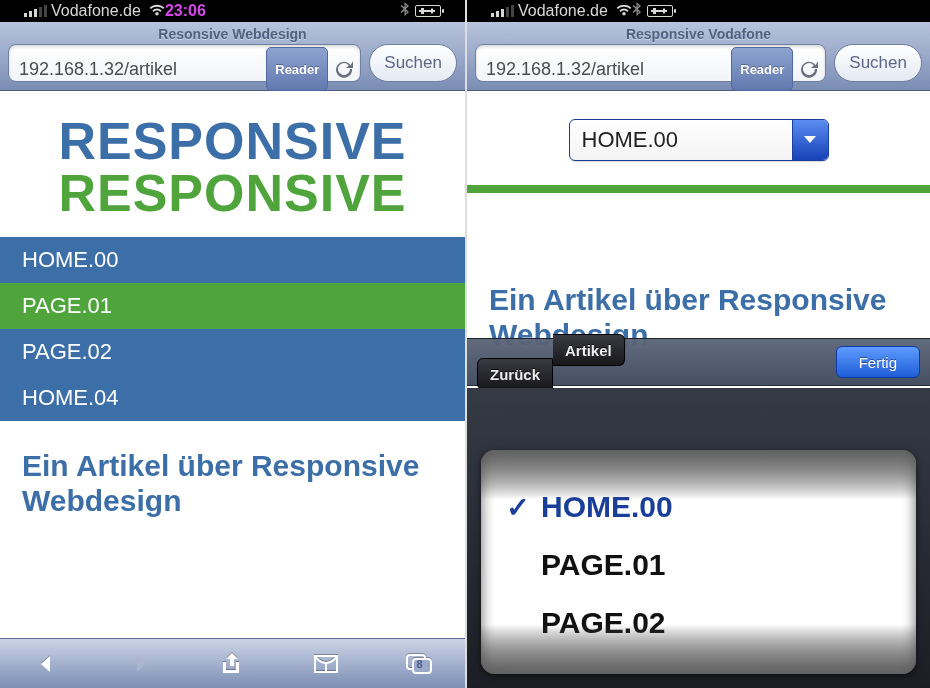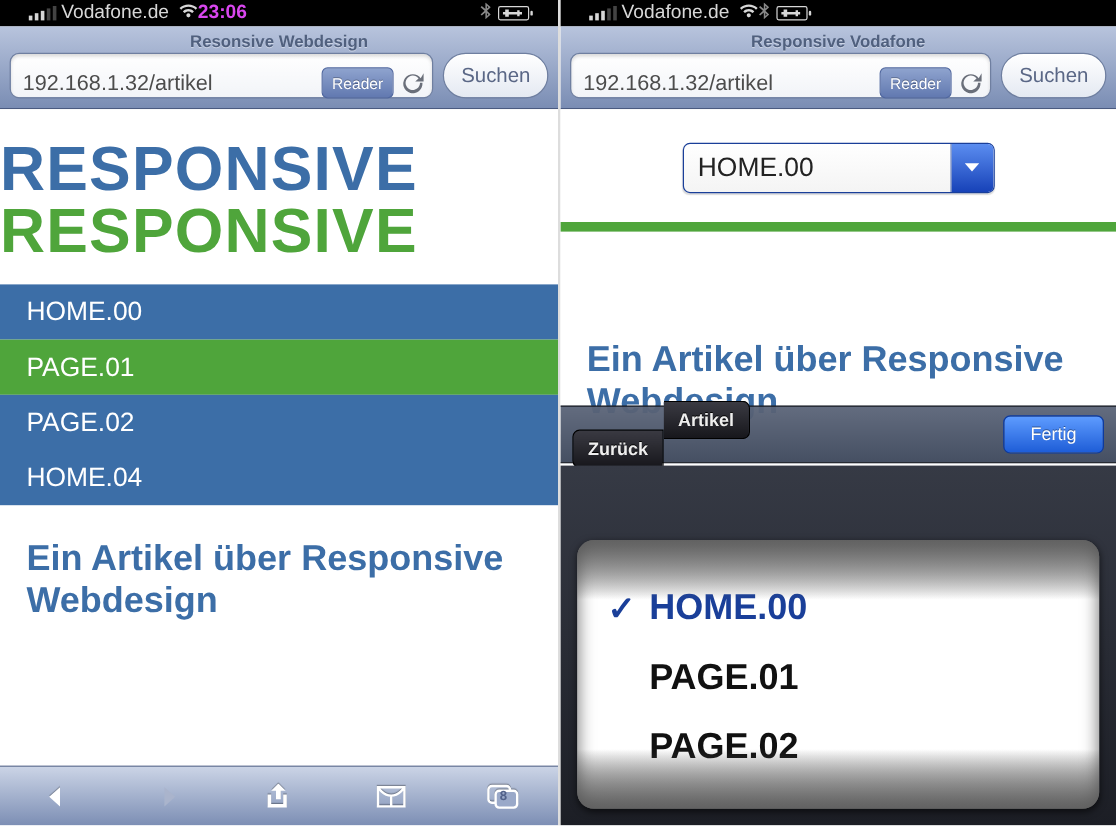--- a/index.html
+++ b/index.html
@@ -25,28 +25,28 @@
   .statusbar .batt .body::after { content:""; position:absolute; right:-4px; top:3px; width:2px; height:4px; background:#d7d7d7; border-radius:1px; }
   .statusbar .batt .plug { position:absolute; left:3px; top:1px; height:8px; width:18px; display:flex; align-items:center; }
   .statusbar .batt .plug svg { fill:#d7d7d7; }
 
   
   .schrome { background:linear-gradient(#b8c4dd,#7a8db4); border-bottom:1px solid #4a5a80; }
   .schrome .pagetitle { text-align:center; font-size:14px; font-weight:bold; color:#50607e; padding:4px 0 2px; text-shadow:0 1px 0 rgba(255,255,255,.4); }
   .schrome .row { display:flex; align-items:center; gap:8px; padding:0 8px 8px; }
   .urlbox { flex:1; height:38px; display:flex; align-items:center; background:linear-gradient(#fff,#f2f4f8); border:1px solid #6f7fa0; border-radius:8px; box-shadow:inset 0 2px 3px rgba(0,0,0,.15); padding:12px 4px 0 10px; }
   .urlbox .url { flex:1; font-size:18px; color:#4c4c4c; white-space:nowrap; overflow:hidden; }
-  .readerbtn { height:26px; padding:0 8px; border-radius:5px; border:1px solid #5168a0; background:linear-gradient(#8ea3ce,#6279b0); color:#fff; font-size:13px; font-weight:normal; text-shadow:0 -1px 0 rgba(0,0,0,.3); display:flex; align-items:center; margin-right:4px;text-align:center; }
+  .readerbtn { height:44px; padding:0 8px; border-radius:5px; border:1px solid #5168a0; background:linear-gradient(#8ea3ce,#6279b0); color:#fff; font-size:13px; font-weight:bold; text-shadow:0 -1px 0 rgba(0,0,0,.3); display:flex; align-items:center; margin-right:4px;text-align:center; }
   .reload { width:24px; height:24px; display:flex; align-items:center; justify-content:center; }
   .reload svg { fill:#6a6f7a; }
   .searchbtn { height:38px; padding:0 14px; border-radius:19px; border:1px solid #6f7fa0; background:linear-gradient(#fff,#e4e9f2); color:#5a6786; font-size:17px; display:flex; align-items:center; box-shadow:inset 0 1px 0 #fff; }
 
   
   .page { background:#fff; }
-  .logo { text-align:left; padding:24px 0 18px; }
+  .logo { text-align:center; padding:24px 0 18px; }
   .logo .line1 { font-size:52px; font-weight:800; color:#3c6ea7; letter-spacing:1px; line-height:1; }
   .logo .line2 { font-size:52px; font-weight:800; color:#4fa53b; letter-spacing:1px; line-height:1; }
   .navlist .item { height:46px; display:flex; align-items:center; padding:0 22px; color:#fff; font-size:22px; font-weight:400; }
   .navlist .blue { background:#3c6ea7; }
   .navlist .green { background:#4fa53b; }
   .article { padding:28px 22px 10px; }
   .article h2 { font-size:30px; font-weight:800; color:#3c6ea7; line-height:1.15; }
 
   
   .btoolbar { position:absolute; left:0; right:0; bottom:0; height:50px; background:linear-gradient(#cbd4e6,#7c8eb4); border-top:1px solid #5a6a90; display:flex; align-items:center; justify-content:space-around; }

